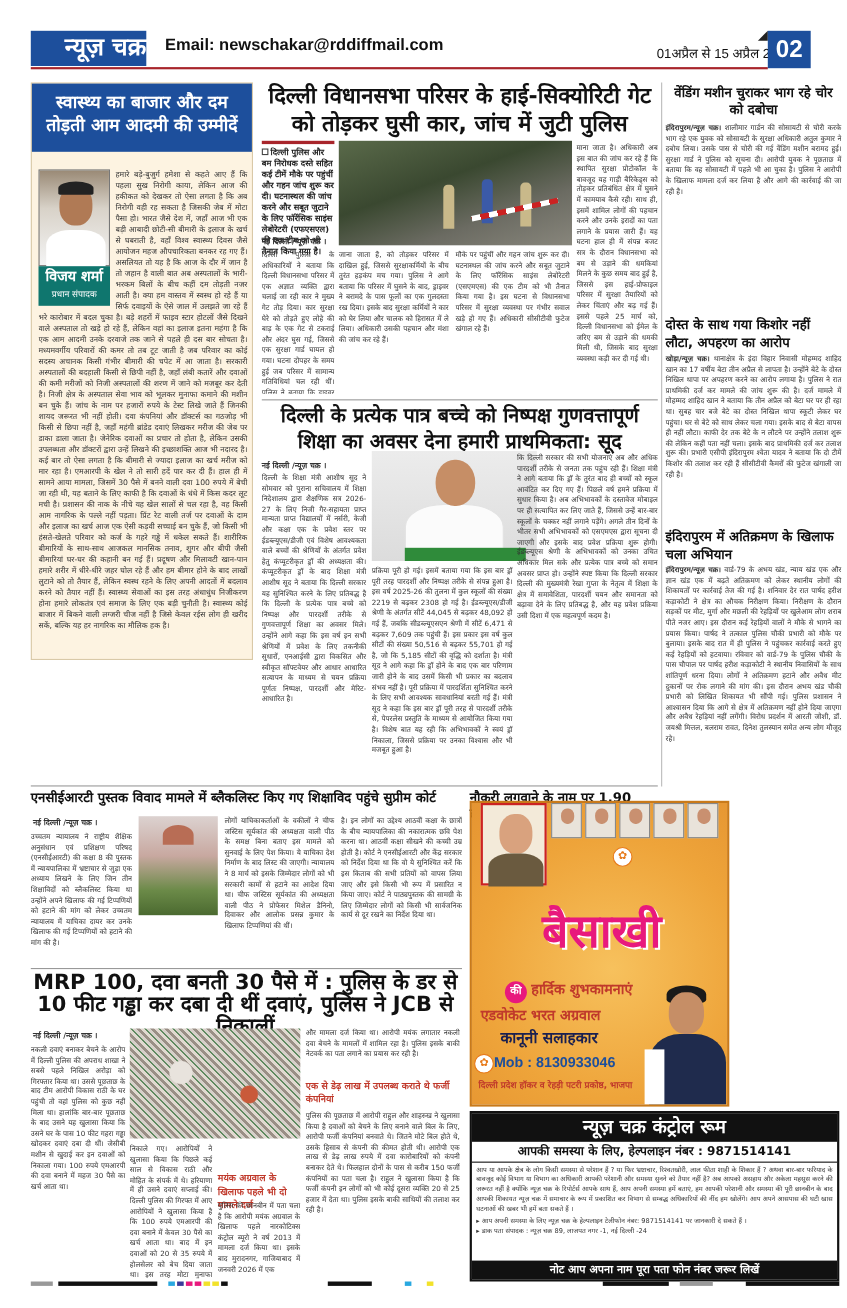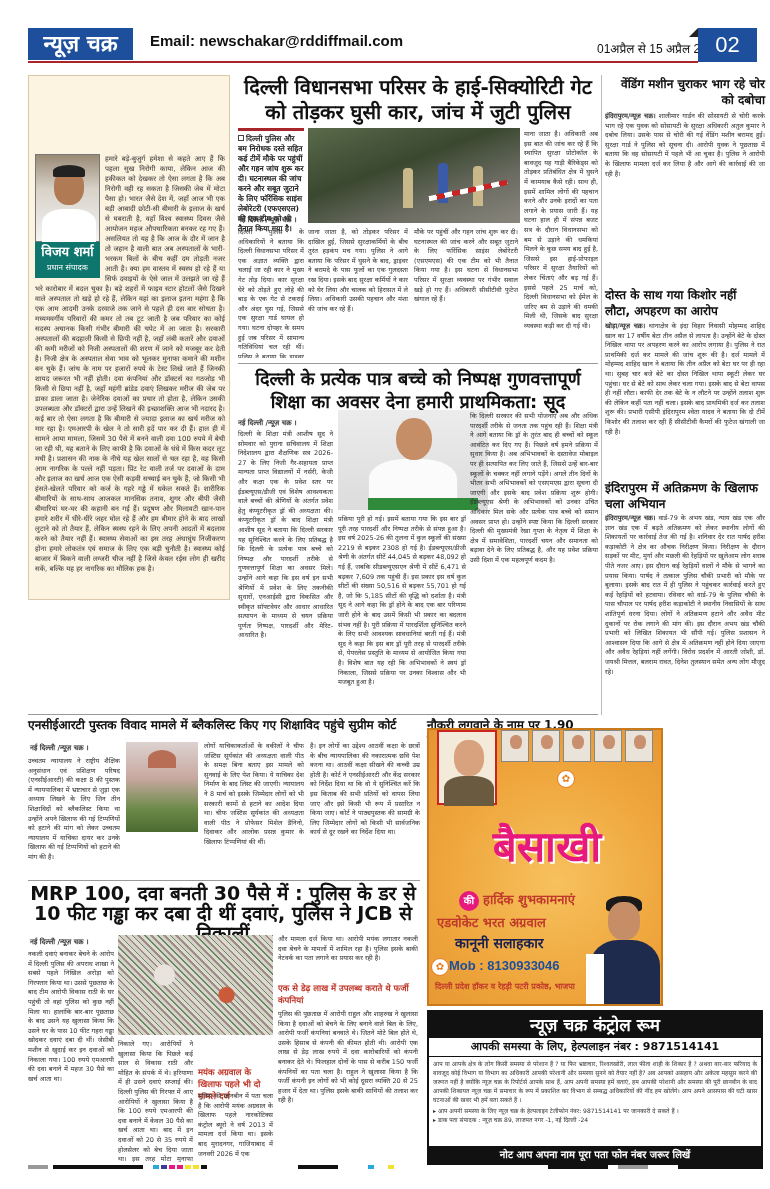--- a/index.html
+++ b/index.html
@@ -1,23 +1,23 @@
 <!DOCTYPE html>
 <html><head>
 <meta charset="utf-8">
 <style>
   * { box-sizing: border-box; margin: 0; padding: 0; }
   html, body { width: 770px; height: 1189px; background: #ffffff; overflow: hidden; }
   body { font-family: "DejaVu Sans", sans-serif; color: #222; position: relative; }
 
   .mast { position: absolute; left: 28px; top: 28px; width: 328px; height: 34px; }
-  .logo { position: absolute; left: 0; top: 0; width: 105px; height: 32px; background: #1d4f9c; color: #fff; font-weight: bold; font-size: 22px; line-height: 32px; text-align: center; }
+  .logo { position: absolute; left: 0; top: 0; width: 105px; height: 32px; background: #1d4f9c; color: #fff; font-weight: bold; font-size: 22px; line-height: 32px; text-align: right; }
   .email { position: absolute; left: 122px; top: 4px; font-size: 15px; font-weight: bold; color: #111; font-family: "Liberation Sans", sans-serif; white-space: nowrap; }
   .date { position: absolute; left: 597px; top: 40px; font-size: 12px; color: #111; white-space: nowrap; font-family: "Liberation Sans", sans-serif; }
-  .pageno { position: absolute; left: 698px; top: 28px; width: 59px; height: 34px; background: #1d4f9c; color: #fff; font-size: 22px; font-weight: normal; text-align: center; line-height: 34px; font-family: "Liberation Sans", sans-serif; }
+  .pageno { position: absolute; left: 698px; top: 28px; width: 39px; height: 34px; background: #1d4f9c; color: #fff; font-size: 22px; font-weight: bold; text-align: center; line-height: 34px; font-family: "Liberation Sans", sans-serif; }
   .pageno-tab { position: absolute; left: 689px; top: 28px; width: 0; height: 0; border-right: 9px solid #222; border-top: 9px solid transparent; }
   .rule-full { position: absolute; left: 28px; top: 61px; width: 670px; height: 2px; background: #a8252b; }
 
   
   .editorial { position: absolute; left: 28px; top: 75px; width: 202px; height: 525px; background: #fdf3e1; border: 1px solid #d9c9a8; }
   .ed-head { background: #1d4f9c; color: #fff; font-weight: bold; font-size: 16px; line-height: 21px; text-align: center; padding: 6px 4px; height: 62px; }
   .ed-photo { position: absolute; left: 6px; top: 78px; width: 65px; height: 88px; background: linear-gradient(#9a8a76, #d8d2c8 40%, #f4f4f4); border: 1px solid #777; }
   .ed-photo .face { position: absolute; left: 18px; top: 14px; width: 30px; height: 36px; background: #b07a55; border-radius: 45%; }
   .ed-photo .hair { position: absolute; left: 17px; top: 10px; width: 32px; height: 12px; background: #222; border-radius: 50% 50% 10% 10%; }
   .ed-photo .shirt { position: absolute; left: 6px; top: 54px; width: 54px; height: 34px; background: #fff; border-radius: 40% 40% 0 0; }
@@ -33,21 +33,21 @@
   .leadbox .sq { display: inline-block; width: 6px; height: 6px; border: 1px solid #444; margin-right: 2px; }
   .dateline { font-size: 7px; font-weight: bold; color: #333; }
   .dl1 { position: absolute; left: 238px; top: 215px; }
   .body-text { position: absolute; font-size: 6.5px; line-height: 9.6px; color: #333; text-align: justify; overflow: hidden; }
 
   .photo { position: absolute; overflow: hidden; }
   .photo-gate { left: 308px; top: 128px; width: 212px; height: 95px; background: linear-gradient(160deg, #5a6a4a 0%, #3a4830 40%, #6b6b62 70%, #88867c 100%); }
   .gate-bar { position: absolute; left: 120px; top: 60px; width: 80px; height: 5px; background: repeating-linear-gradient(90deg, #fff 0 8px, #c22 8px 16px); transform: rotate(-12deg); }
   .gate-fig { position: absolute; width: 10px; height: 40px; background: #c9b98a; border-radius: 4px 4px 0 0; }
 
-  .h-vending { position: absolute; left: 605px; top: 76px; width: 160px; font-size: 12px; line-height: 16px; text-align: right; }
+  .h-vending { position: absolute; left: 605px; top: 76px; width: 160px; font-size: 12px; line-height: 16px; text-align: center; }
   .h-friend { position: absolute; left: 605px; top: 287px; width: 160px; font-size: 12px; line-height: 16px; text-align: left; }
   .h-encroach { position: absolute; left: 605px; top: 480px; width: 160px; font-size: 12px; line-height: 16px; text-align: left; }
 
   .h-sood { position: absolute; left: 238px; top: 367px; width: 360px; font-size: 18px; line-height: 23px; }
   .photo-sood { left: 338px; top: 410px; width: 150px; height: 100px; background: linear-gradient(#ececec, #dcdcdc); }
   .sood-head { position: absolute; left: 58px; top: 8px; width: 36px; height: 42px; background: #c68e66; border-radius: 48%; }
   .sood-body { position: absolute; left: 30px; top: 48px; width: 90px; height: 52px; background: #fbfbfb; border-radius: 40% 40% 0 0; border: 1px solid #e3e3e3; }
   .podium { position: absolute; left: 30px; top: 88px; width: 110px; height: 12px; background: #2f8b3a; }
 
   .h-ncert { position: absolute; left: 28px; top: 718px; width: 395px; font-size: 12px; line-height: 14px; text-align: left; }
@@ -102,20 +102,21 @@
 <div class="mast">
   <div class="logo">न्यूज़ चक्र</div>
   <div class="email">Email: newschakar@rddiffmail.com</div>
 </div>
 <div class="rule-full"></div>
 <div class="date">01अप्रैल से 15 अप्रैल 2026</div>
 <div class="pageno-tab"></div>
 <div class="pageno">02</div>
 
 <div class="editorial">
+  <div class="ed-head">स्वास्थ्य का बाजार और दम तोड़ती आम आदमी की उम्मीदें</div>
   <div class="ed-photo">
     <div class="face"></div>
       <div class="hair"></div>
       <div class="shirt"></div>
   </div>
   <div class="ed-namebox">
     <span class="ed-name">विजय शर्मा</span>
     <span class="ed-role">प्रधान संपादक</span>
   </div>
   <div class="ed-text" style="height:128px;overflow:hidden">हमारे बड़े-बुजुर्ग हमेशा से कहते आए हैं कि पहला सुख निरोगी काया, लेकिन आज की हकीकत को देखकर तो ऐसा लगता है कि अब निरोगी वही रह सकता है जिसकी जेब में मोटा पैसा हो। भारत जैसे देश में, जहाँ आज भी एक बड़ी आबादी छोटी-सी बीमारी के इलाज के खर्च से घबराती है, वहाँ विश्व स्वास्थ्य दिवस जैसे आयोजन महज औपचारिकता बनकर रह गए हैं। असलियत तो यह है कि आज के दौर में जान है तो जहान है वाली बात अब अस्पतालों के भारी-भरकम बिलों के बीच कहीं दम तोड़ती नजर आती है। क्या हम वास्तव में स्वस्थ हो रहे हैं या सिर्फ दवाइयों के ऐसे जाल में उलझते जा रहे हैं जिसका दूसरा सिरा कंपनी की ओर जाता है? आज चिकित्सा का पूरा क्षेत्र चकाचौंध</div>

